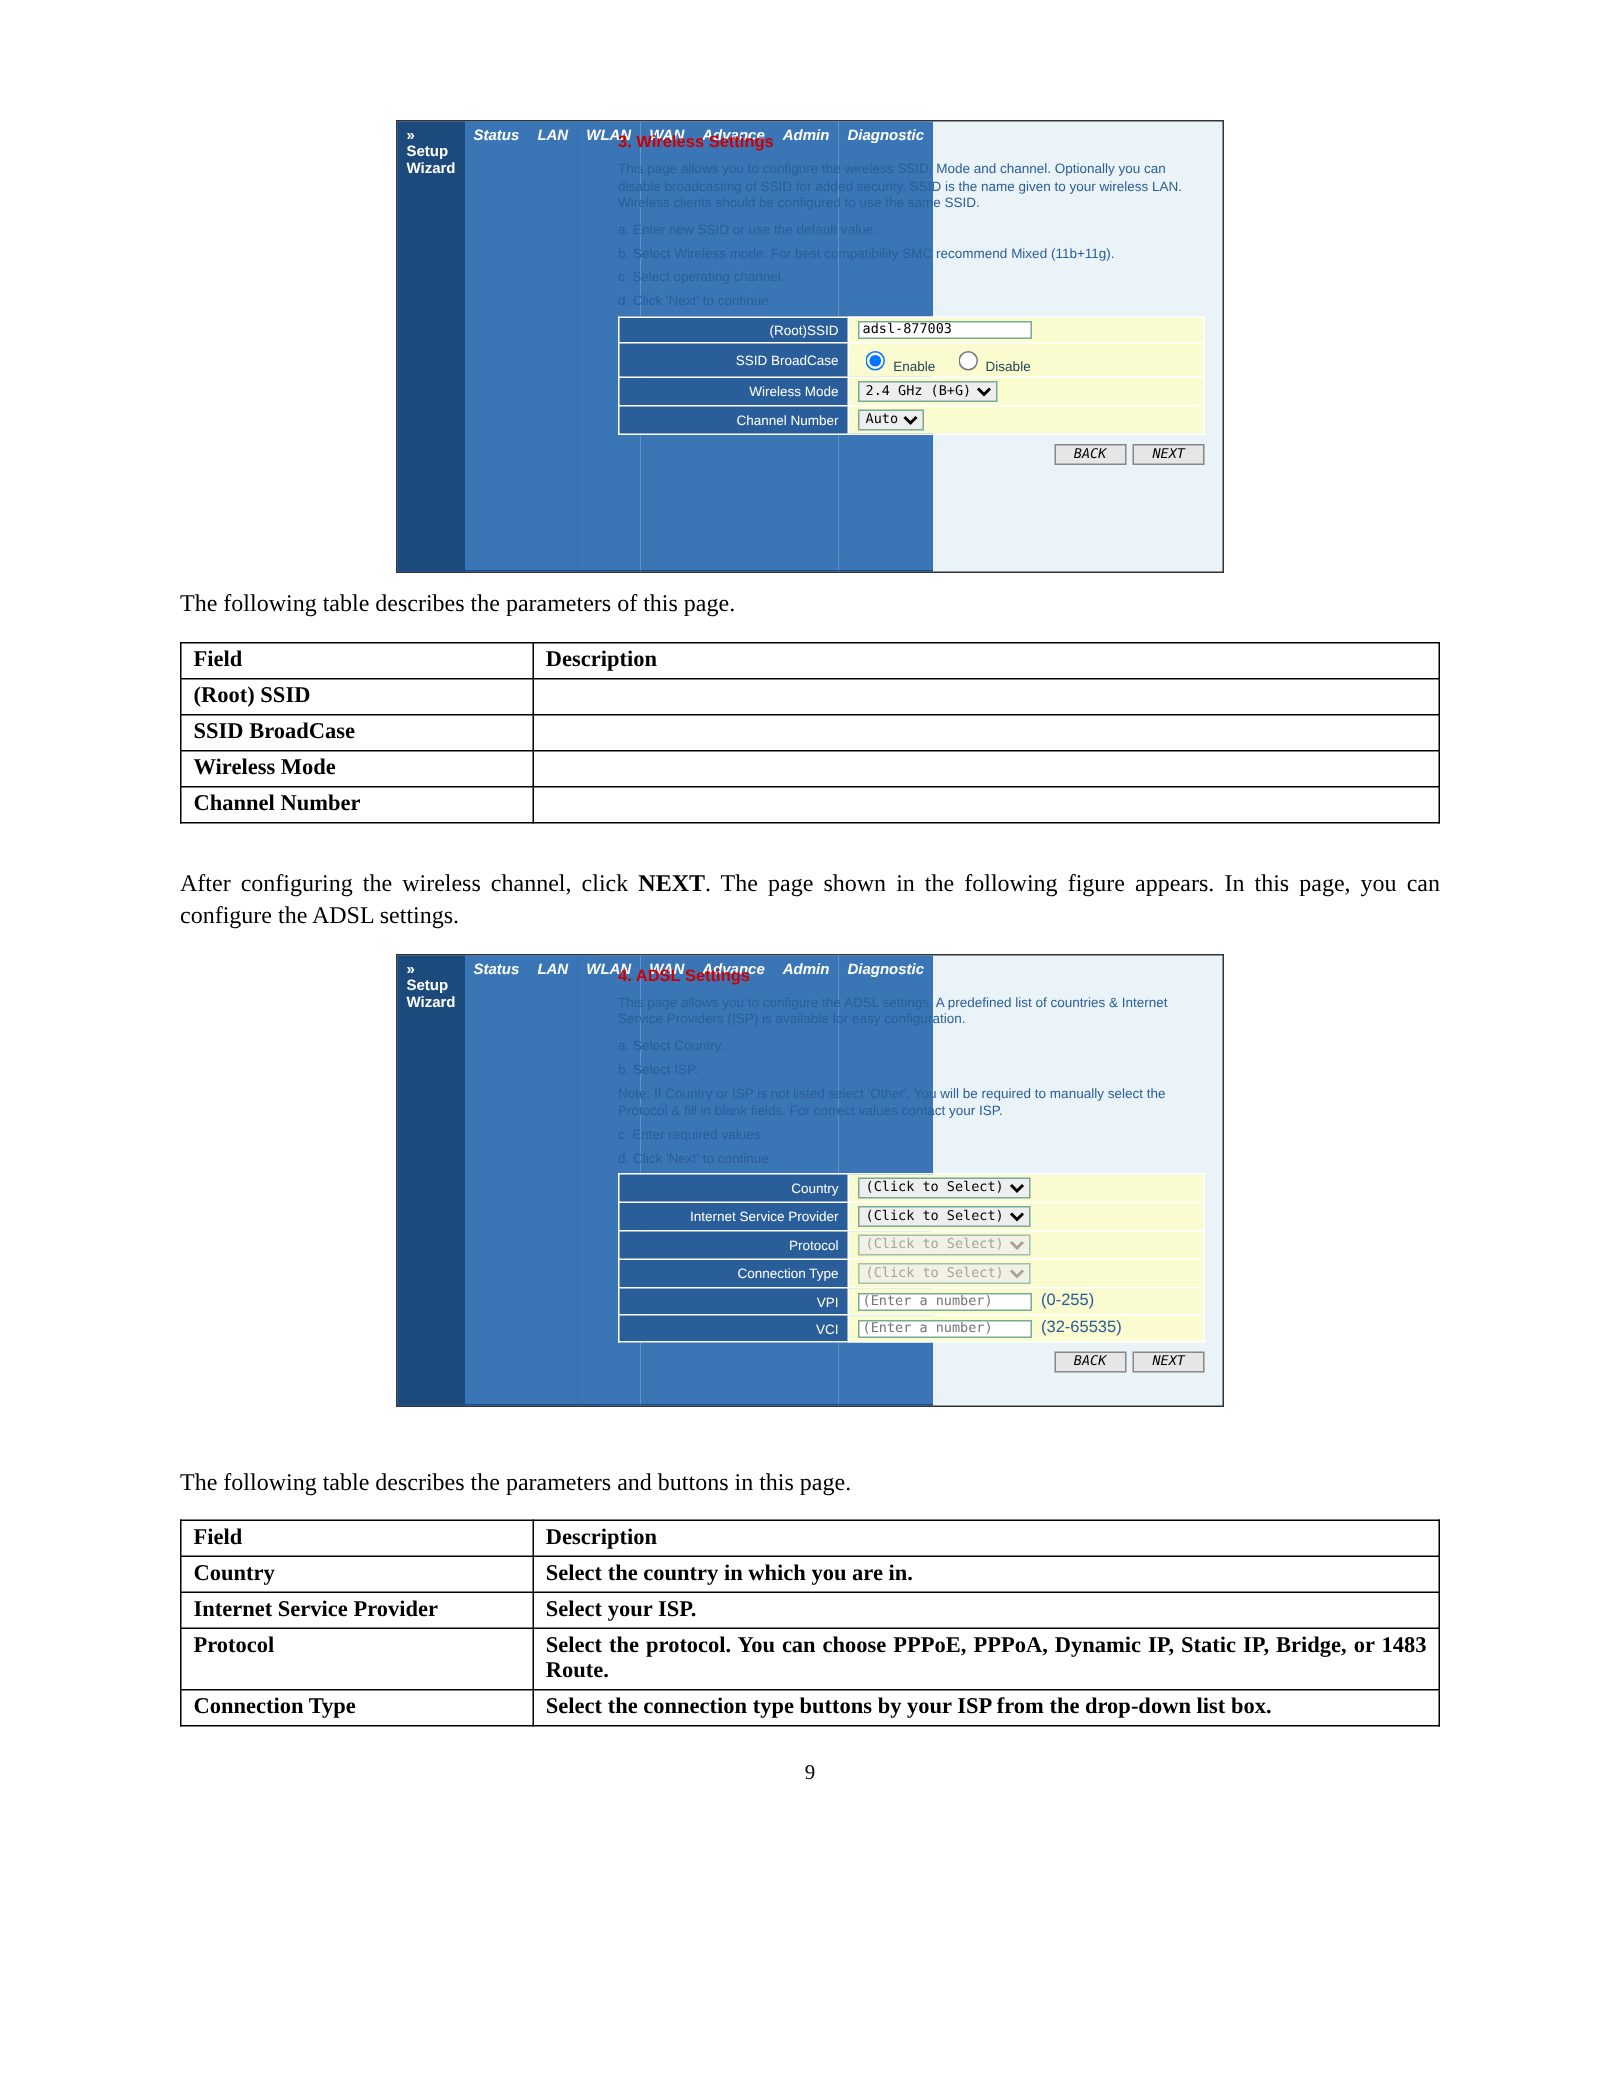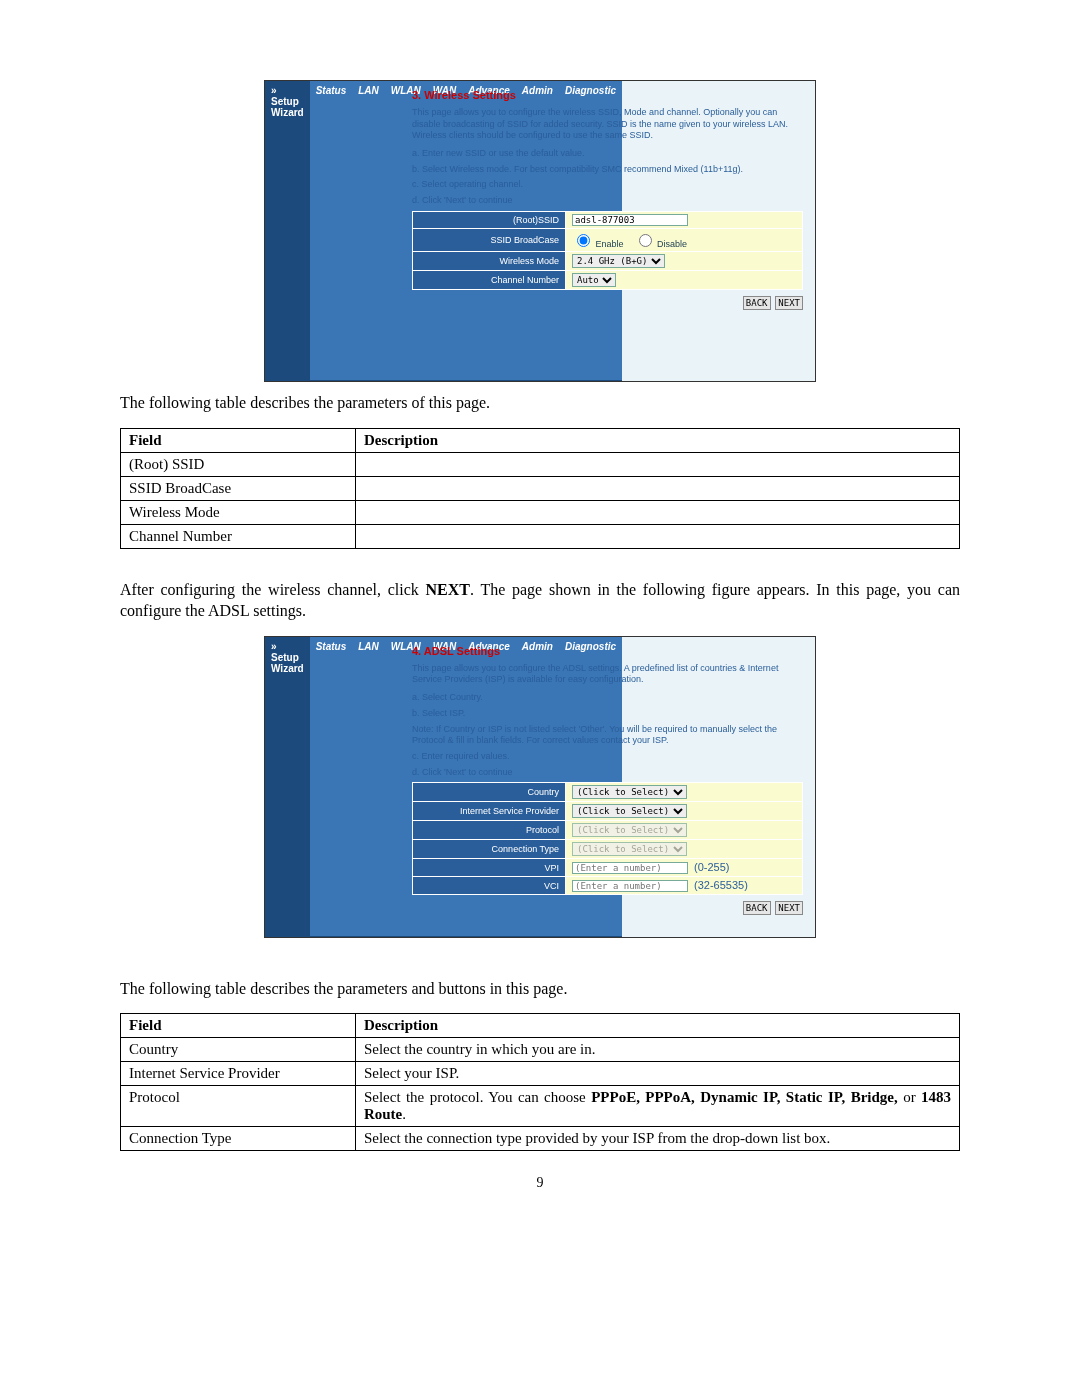--- a/index.html
+++ b/index.html
@@ -103,35 +103,37 @@
   }
   .btn-row {
     text-align: right;
     margin-top: 6px;
   }
   .btn-row button {
     font-family: monospace;
     font-size: 9px;
     background: #e6e6e6;
     border: 1px solid #888;
-    padding: 1px 2px;
+    padding: 1px 12px;
     margin-left: 2px;
+    font-style: italic;
   }
   
   .param-table {
     width: 100%;
     border-collapse: collapse;
     font-size: 15px;
     margin: 6px 0 30px 0;
   }
   .param-table th, .param-table td {
     border: 1px solid #000;
     padding: 3px 8px;
     vertical-align: top;
     text-align: left;
+    font-weight: bold;
   }
   .param-table th {
     font-weight: bold;
     text-align: left;
     margin-top: 48px;
   }
   .body-text {
     font-size: 16px;
     margin: 8px 0 14px 0;
     text-align: justify;
@@ -299,19 +301,19 @@
       <td>Select your ISP.</td>
     </tr>
     <tr>
       <td>Protocol</td>
       <td style="text-align:justify">
         <span>Select the protocol. You can choose </span><b>PPPoE, PPPoA, Dynamic IP, Static IP, Bridge, </b><span>or </span><b>1483 Route</b><span>.</span>
       </td>
     </tr>
     <tr>
       <td>Connection Type</td>
-      <td style="text-align:justify">Select the connection type provided by your ISP from the drop-down list box.</td>
+      <td style="text-align:justify">Select the connection type buttons by your ISP from the drop-down list box.</td>
     </tr>
   </tbody>
     </table>
 
   <div class="page-no">9</div>
 </div>
 
 </body></html>

